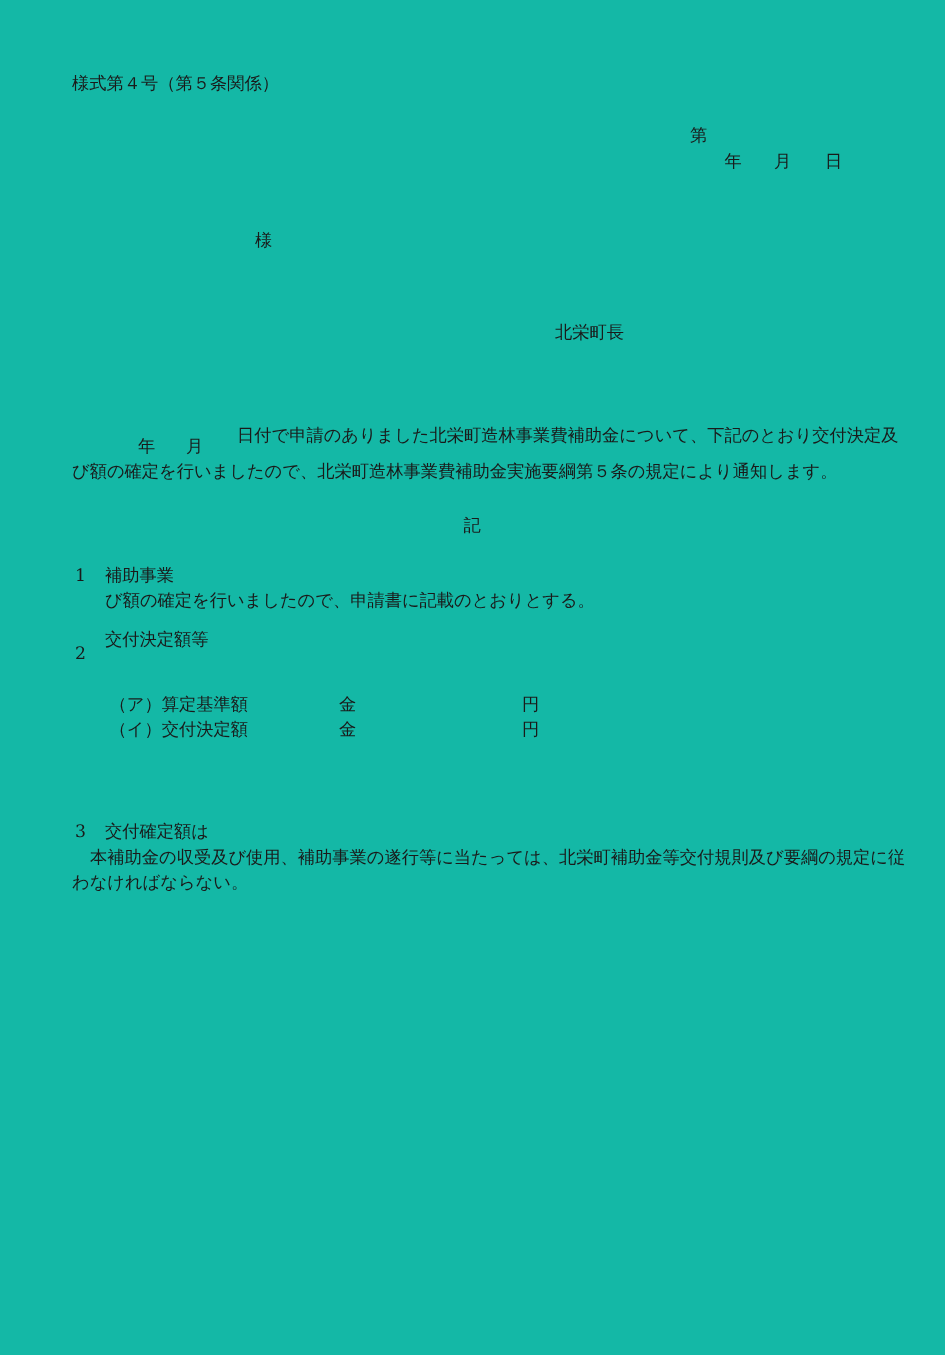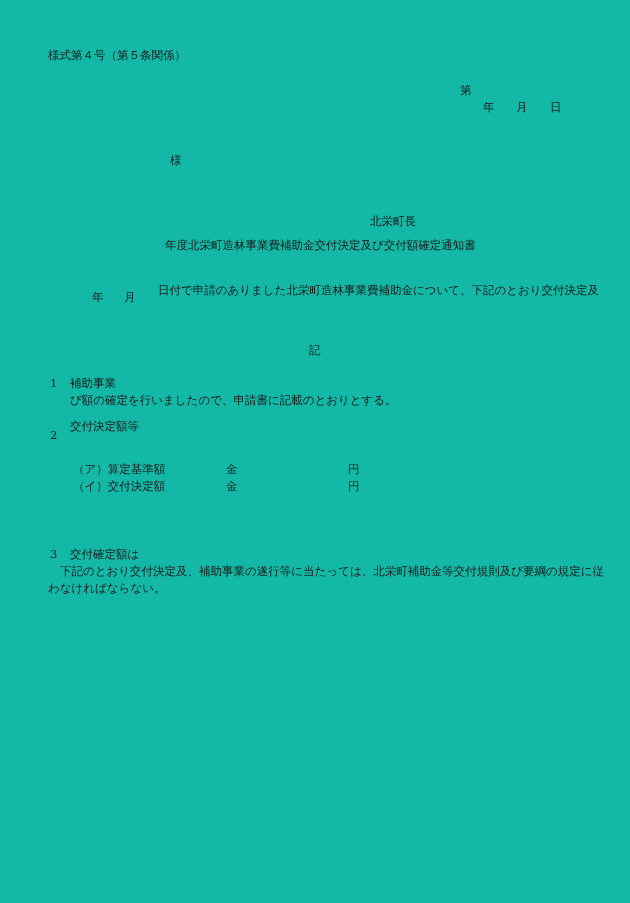--- a/index.html
+++ b/index.html
@@ -39,25 +39,25 @@
   <div class="t" style="left:460px; top:82px;">第</div>
 
   <div class="t" style="left:483px; top:99px;">年</div>
   <div class="t" style="left:516px; top:99px;">月</div>
   <div class="t" style="left:550px; top:99px;">日</div>
 
   <div class="t" style="left:170px; top:152px;">様</div>
 
   <div class="t" style="left:370px; top:185px;margin-top:28px;">北栄町長</div>
 
-  <div class="t" style="left:165px; top:237px;">年度北栄町造林事業費補助金交付決定及び交付額確定通知書</div>
 
   <div class="t" style="left:92px; top:289px;">年</div>
   <div class="t" style="left:124px; top:289px;">月</div>
   <div class="t" style="left:158px; top:282px;">日付で申請のありました北栄町造林事業費補助金について、下記のとおり交付決定及</div>
+  <div class="t" style="left:48px; top:306px;">び額の確定を行いましたので、北栄町造林事業費補助金実施要綱第５条の規定により通知します。</div>
 
   <div class="t" style="left:309px; top:342px;">記</div>
 
   <div class="t" style="left:50px; top:375px;">1</div>
   <div class="t" style="left:70px; top:375px;">補助事業</div>
   <div class="t" style="left:70px; top:392px;">び額の確定を行いましたので、申請書に記載のとおりとする。</div>
 
   <div class="t" style="left:50px; top:427px;">2</div>
   <div class="t" style="left:70px; top:418px;">交付決定額等</div>
 
@@ -65,16 +65,16 @@
   <div class="t" style="left:226px; top:461px;">金</div>
   <div class="t" style="left:348px; top:461px;">円</div>
 
   <div class="t" style="left:73px; top:478px;">（イ）交付決定額</div>
   <div class="t" style="left:226px; top:478px;">金</div>
   <div class="t" style="left:348px; top:478px;">円</div>
 
 
   <div class="t" style="left:50px; top:546px;">3</div>
   <div class="t" style="left:70px; top:546px;">交付確定額は</div>
-  <div class="t" style="left:60px; top:563px;">下記のとおり交付決定及、補助事業の遂行等に当たっては、北栄町補助金等交付規則及び要綱の規定に従</div>
+  <div class="t" style="left:60px; top:563px;">本補助金の収受及び使用、補助事業の遂行等に当たっては、北栄町補助金等交付規則及び要綱の規定に従</div>
   <div class="t" style="left:48px; top:580px;">わなければならない。</div>
 
 </div>
 
 </body></html>

